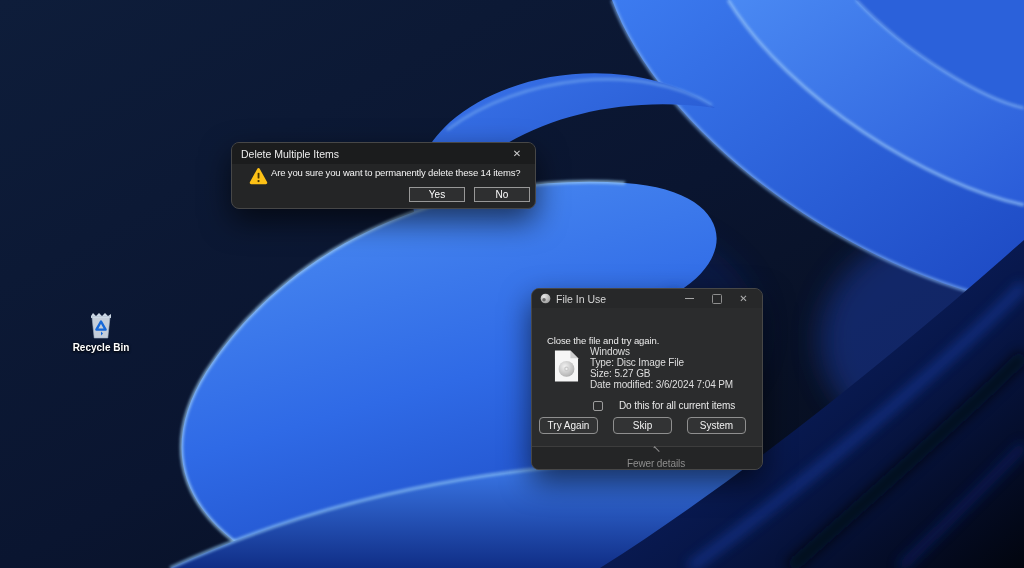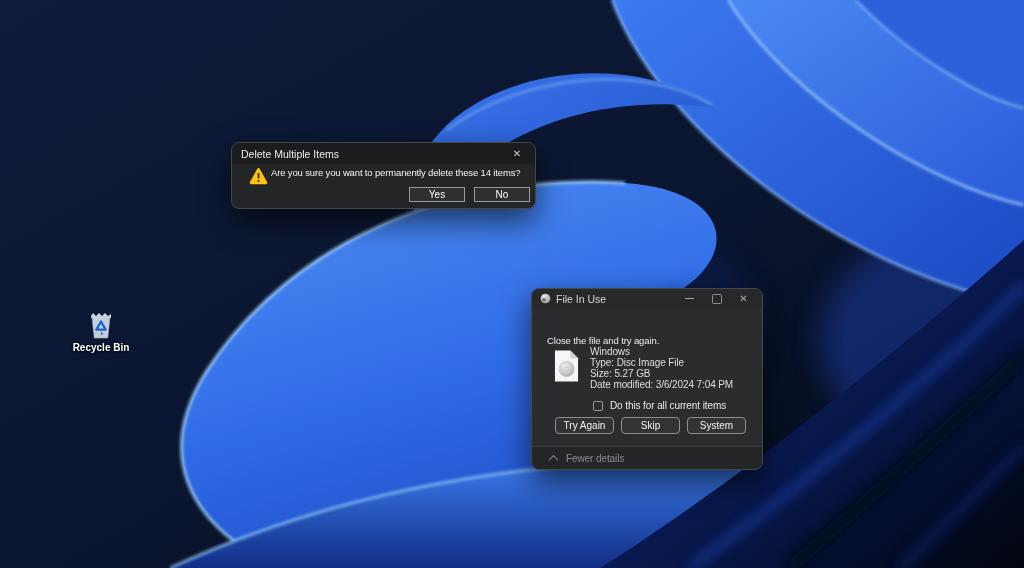--- a/index.html
+++ b/index.html
@@ -36,28 +36,28 @@
   .fiu-title{margin-left:5px;font-size:10.5px;color:#d6d6d6;}
   .fiu-controls{margin-left:auto;display:flex;align-items:center;height:100%;padding-right:5px;}
   .ctrl{width:27px;height:100%;display:flex;align-items:center;justify-content:center;}
   .min-bar{width:9px;height:1px;background:#a6a6a6;}
   .max-box{width:8px;height:8px;border:1px solid #8e8e8e;border-radius:1.5px;}
   .ctrl.close::before{content:"\2715";font-size:10px;color:#aeaeae;}
   .fiu-msg{position:absolute;left:15px;top:25px;font-size:9.5px;letter-spacing:-0.18px;color:#ececec;white-space:nowrap;}
   .fiu-instr{position:absolute;left:15px;top:46px;font-size:9.5px;letter-spacing:-0.1px;color:#ececec;}
   .file-icon{position:absolute;left:22px;top:60px;}
   .file-lines{position:absolute;left:58px;top:57px;font-size:10px;line-height:11px;letter-spacing:-0.1px;color:#dedede;}
-  .chk-row{position:absolute;left:15px;top:111px;display:flex;align-items:center;gap:7px;padding-left:46px;}
+  .chk-row{position:absolute;left:15px;top:111px;display:flex;align-items:center;gap:16px;padding-left:46px;}
   .chk-box{width:10px;height:10px;border:1px solid #9c9c9c;border-radius:2px;background:transparent;box-sizing:border-box;}
   .chk-label{font-size:10px;letter-spacing:-0.1px;color:#e8e8e8;}
-  .fiu-buttons{position:absolute;top:128px;right:16px;display:flex;gap:7px;}
+  .fiu-buttons{position:absolute;top:128px;right:16px;display:flex;gap:15px;}
   .fiu-btn{width:59px;height:17px;background:#323334;border:1px solid #8f8f8f;border-radius:4px;
            color:#f2f2f2;font-size:10px;line-height:14px;padding:0;}
   .fiu-footer{position:absolute;left:0;right:0;top:157px;bottom:0;background:#242526;border-top:1px solid #3d3d3d;
-              border-radius:0 0 7px 7px;display:flex;align-items:center;padding-left:18px;gap:9px;color:#8d8d8d;}
+              border-radius:0 0 7px 7px;display:flex;align-items:center;padding-left:18px;gap:9px;color:#8d8d8d;flex-direction:column;}
   .chev{width:6px;height:6px;border-left:1.4px solid #8d8d8d;border-top:1.4px solid #8d8d8d;
         transform:rotate(45deg) translate(1px,1px);}
   .fewer{font-size:10px;letter-spacing:-0.1px;}
 </style>
 </head>
 <body>
 
 <div class="screen">
 
   <svg class="wallpaper" viewBox="0 0 1024 568" preserveAspectRatio="none" aria-hidden="true">

